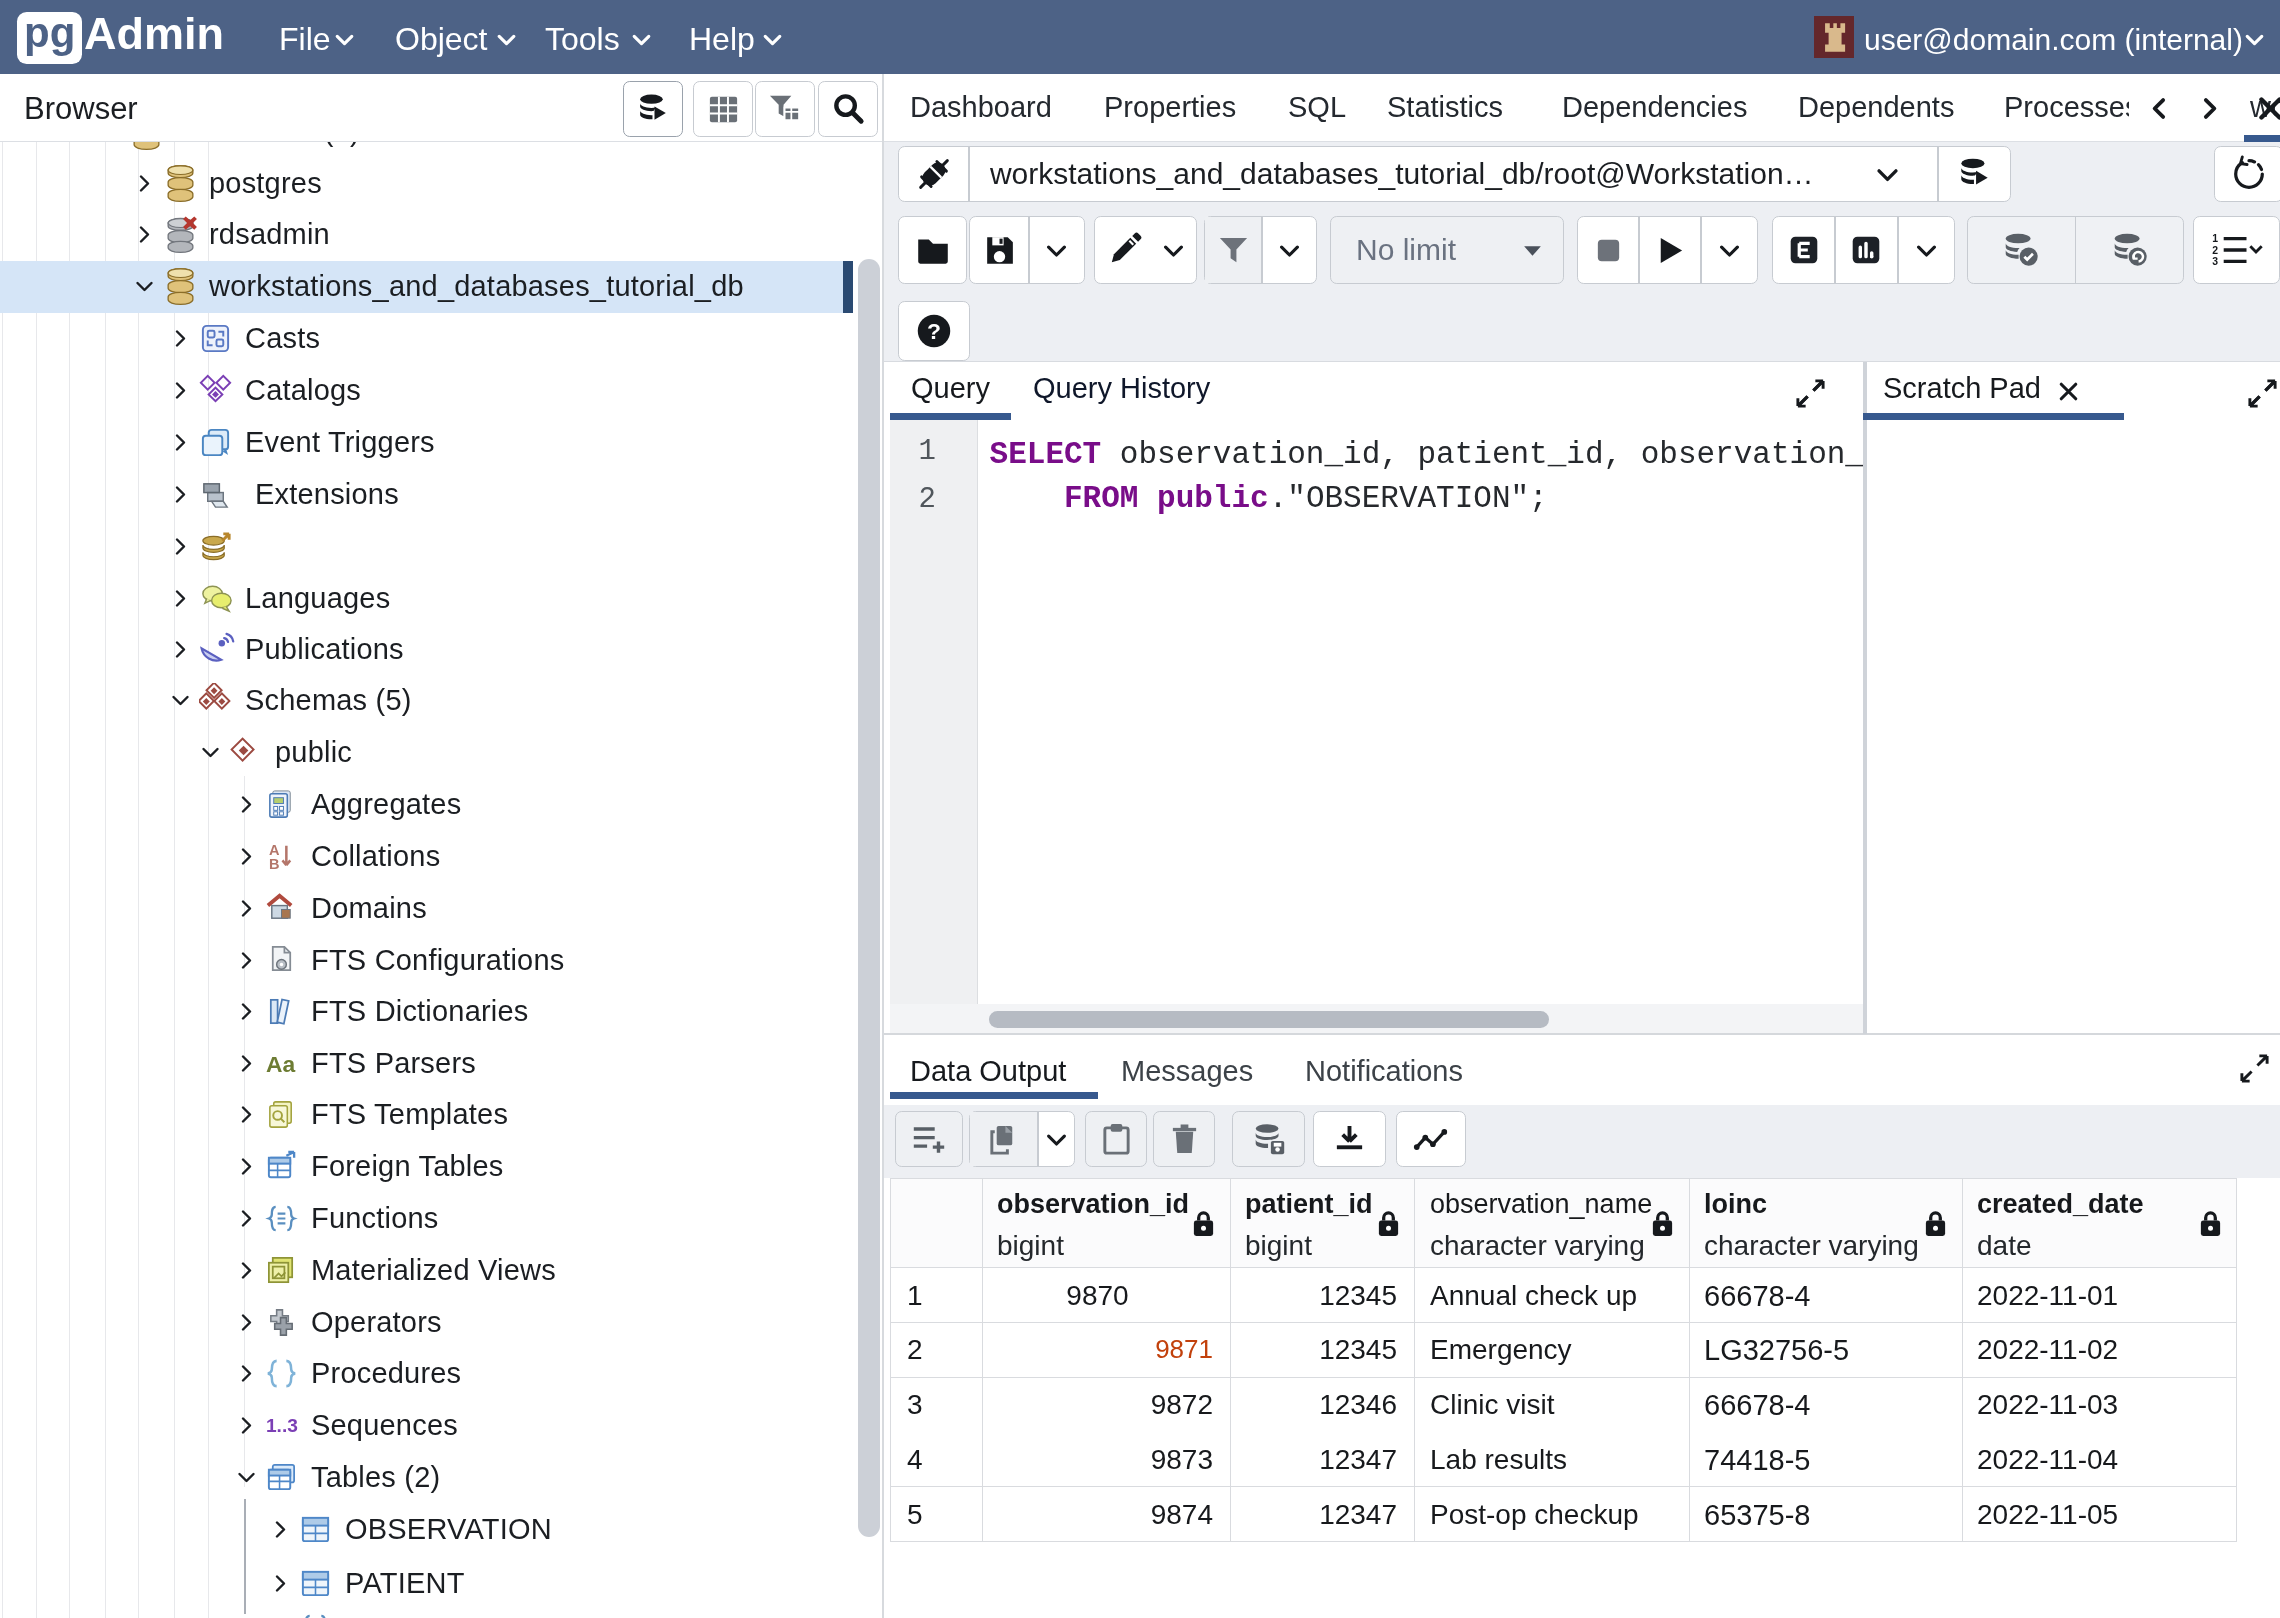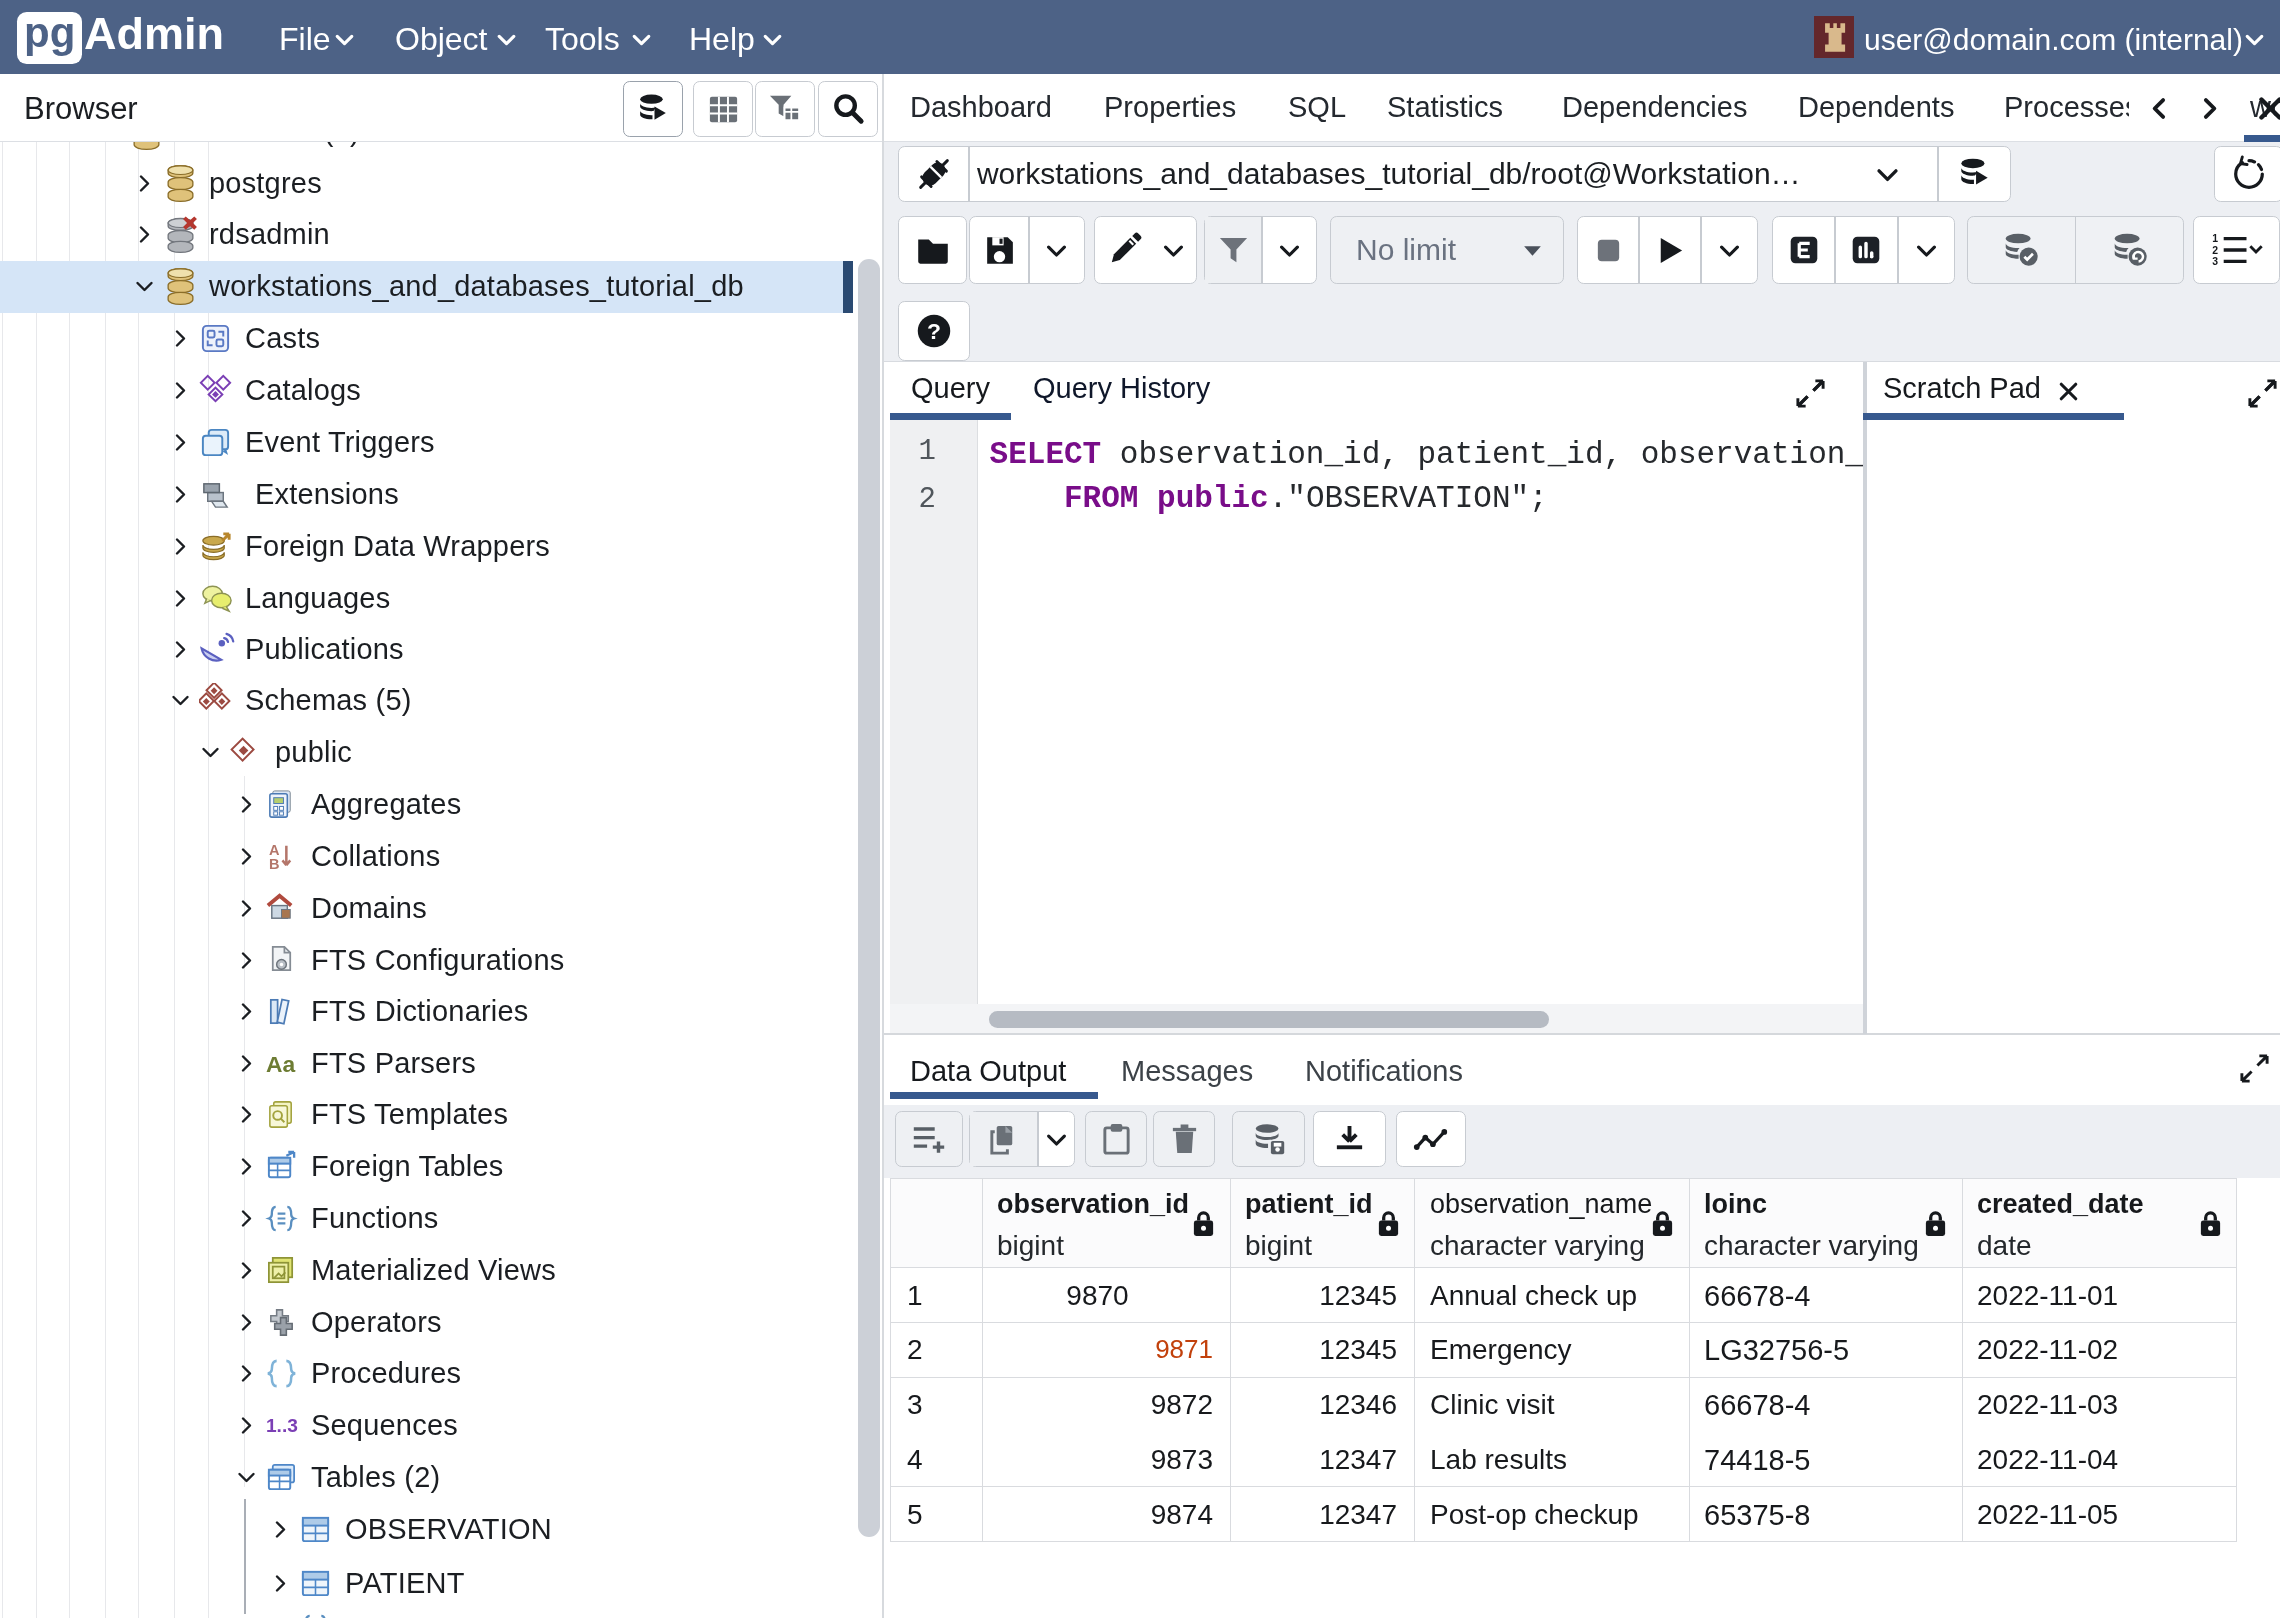--- a/index.html
+++ b/index.html
@@ -202,21 +202,20 @@
       </svg>
     </span>
     <span class="i" style="left:199px">
       <svg width="35" height="35" viewBox="0 0 36 36">
         <ellipse cx="15" cy="12" rx="11" ry="4.5" fill="#c9a84c" stroke="#8a6d28" stroke-width="1.3"></ellipse>
         <path d="M4 16.5c0 2.5 4.9 4.5 11 4.5s11-2 11-4.5v3c0 2.5-4.9 4.5-11 4.5S4 22 4 19.5z" fill="#c9a84c" stroke="#8a6d28" stroke-width="1.2"></path>
         <path d="M4 24c0 2.5 4.9 4.5 11 4.5S26 26.5 26 24v3c0 2.5-4.9 4.5-11 4.5S4 29.5 4 27z" fill="#c9a84c" stroke="#8a6d28" stroke-width="1.2"></path>
         <path d="M24 12l7-7M31 5v6M31 5h-6" stroke="#b8862c" stroke-width="3" fill="none"></path>
       </svg>
     </span>
-    <span class="t" style="left:245px">Foreign Data Wrappers</span>
   </div>
 <div class="trow" style="top:572px">
     <span class="c" style="left:170px">
       <svg width="21" height="21" viewBox="0 0 24 24">
         <path d="M8 4l8 8-8 8" stroke="#1b1e22" stroke-width="2.8" fill="none" stroke-linecap="round" stroke-linejoin="round"></path>
       </svg>
     </span>
     <span class="i" style="left:199px">
       <svg width="35" height="35" viewBox="0 0 36 36">
         <ellipse cx="14" cy="13" rx="10" ry="7.5" fill="#eef2a0" stroke="#8d9353" stroke-width="1.5"></ellipse>
@@ -590,21 +589,21 @@
  <div class="cell" style="width:69px">
   <svg width="42" height="42" viewBox="0 0 44 44">
         <g stroke="#16191d" stroke-width="3" fill="none" stroke-linecap="round">
           <path d="M8 36l6-6M30 14l6-6M25 9l10 10M9 25l10 10"></path>
           <path d="M13 21l4-4 10 10-4 4a7 7 0 0 1-10-10zM31 23l-4 4-10-10 4-4a7 7 0 0 1 10 10z" fill="#16191d" stroke-width="2"></path>
           <path d="M19 15l10 10" stroke="#fff" stroke-width="2.5"></path>
         </g>
       </svg>
  </div>
  <div class="sep"></div>
- <div class="cell" style="flex:1;justify-content:flex-start;padding-left:7px;font-size:30px;color:#1b1e22;white-space:nowrap;overflow:hidden">workstations_and_databases_tutorial_db/root@Workstation…
+ <div class="cell" style="flex:1;justify-content:flex-start;padding-left:20px;font-size:30px;color:#1b1e22;white-space:nowrap;overflow:hidden">workstations_and_databases_tutorial_db/root@Workstation…
  </div>
  <svg style="margin:13.4px 35px 0 0" width="29" height="29" viewBox="0 0 24 24">
       <path d="M5 9l7 7 7-7" stroke="#16191d" stroke-width="2.8" fill="none" stroke-linecap="round" stroke-linejoin="round"></path>
     </svg>
  <div class="sep"></div>
  <div class="cell" style="width:71px">
   <svg width="38" height="38" viewBox="0 0 36 36">
         <ellipse cx="16" cy="8" rx="11" ry="4.5" fill="#16191d"></ellipse>
         <path d="M5 12c0 2.5 4.9 4.5 11 4.5 1.5 0 3-.1 4.3-.4l-2.3 3.4c-.7.1-1.3.1-2 .1-6.1 0-11-2-11-4.5zM5 19c0 2.5 4.9 4.5 11 4.5h1v4c-.3 0-.7 0-1 0-6.1 0-11-2-11-4.5z" fill="#16191d"></path>
         <path d="M19 15l11 6.5L19 28z" fill="#16191d"></path>

